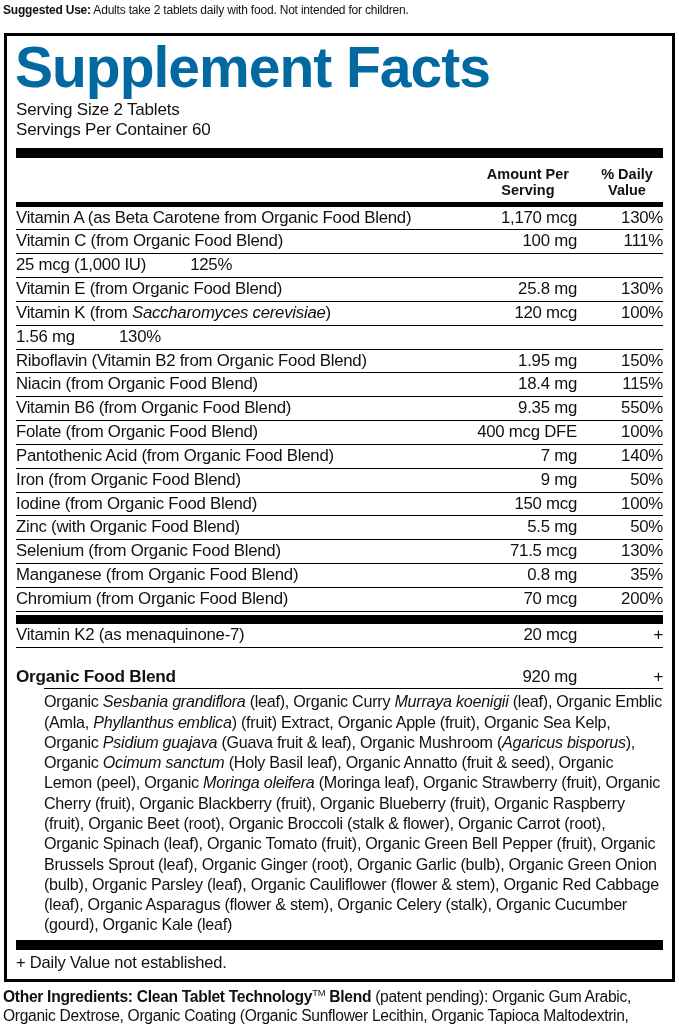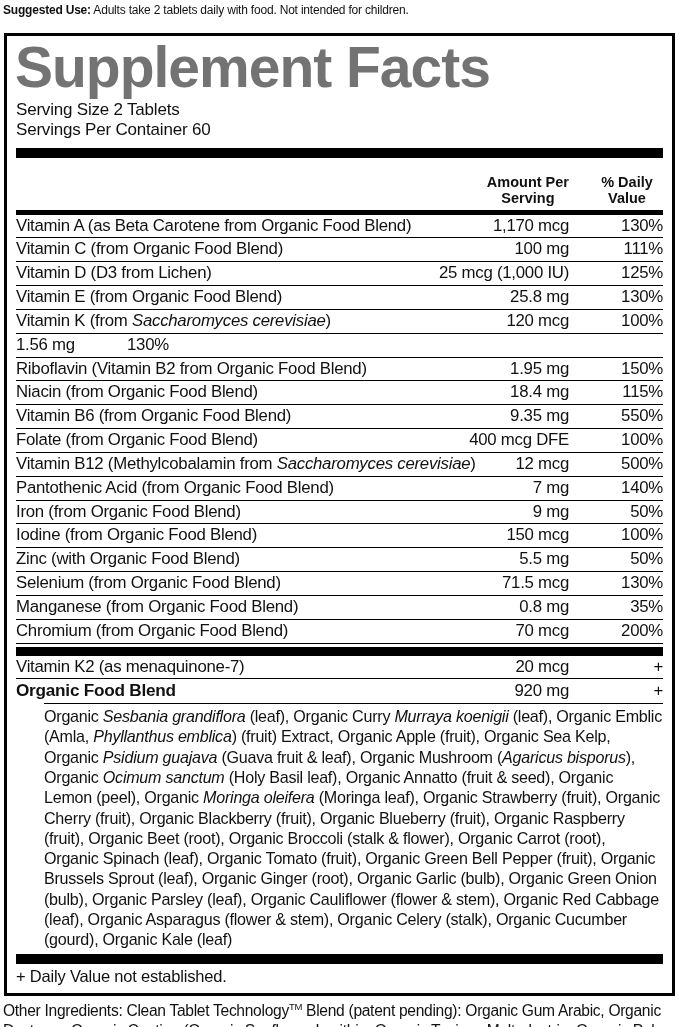--- a/index.html
+++ b/index.html
@@ -14,66 +14,65 @@
   .suggested { font-size:12px; line-height:1.3; padding:3px 4px 14px 3px; letter-spacing:-0.2px; }
   .suggested b { font-weight:bold; }
 
   .panel {
     margin:0 4px; border:3px solid #000; background:#fff;
     padding:2px 9px 5px 9px;
   }
 
   .title {
     font-size:57px; font-weight:bold; letter-spacing:-1px;
-    line-height:1.02; color:#737373; margin:0 0 4px -1px; white-space:nowrap;
+    line-height:1.02; color:#0369a1; margin:0 0 4px -1px; white-space:nowrap;
   }
   .serving-line { font-size:17px; line-height:1.22; letter-spacing:-0.2px; }
 
   .bar { background:#000; }
   .bar.thick { height:10px; margin-top:7px; }
   .bar.med   { height:5px; }
   .bar.mid-thick { height:9px; margin-top:3px; }
   .bar.bottom-thick { height:10px; margin-top:2px; }
 
   .hdr-row {
     display:flex; justify-content:flex-end; align-items:flex-end;
     font-weight:bold; font-size:14.5px; line-height:1.12;
-    padding:16px 0 3px 0; text-align:center;
+    padding:8px 0 3px 0; text-align:center;
   }
   .hdr-amount { margin-right:22px; }
   .hdr-dv { width:72px; }
 
   .row {
     display:flex; align-items:baseline;
     font-size:16.8px; letter-spacing:-0.25px;
     padding:1px 0; border-bottom:1.5px solid #000;
     line-height:1.24;
-    gap:8px;
   }
   .row .name { flex:1; white-space:nowrap; overflow:hidden; }
   .row .name.bold { font-weight:bold; font-size:17.2px; }
   .row .amount { text-align:right; white-space:nowrap; }
   .row .dv { width:86px; text-align:right; white-space:nowrap; }
   .row i { font-style:italic; }
 
-  .sub-rows .row:last-child { border-bottom:none; }
+  .sub-rows .row:last-child { border-bottom:none;margin-top:17px; }
 
   .blend-desc {
     margin-left:28px; border-top:1.5px solid #000;
     font-size:16.1px; line-height:1.26; letter-spacing:-0.25px;
     padding:2px 0 3px 0; text-align:left;
   }
   .blend-desc i { font-style:italic; }
 
   .footnote { font-size:16.5px; padding:3px 0 2px 0; letter-spacing:-0.2px; }
 
   .other {
     padding:5px 5px 0 3px; font-size:15.6px; line-height:1.26; letter-spacing:-0.3px;
   }
-  .other b { font-weight:normal; }
+  .other b { font-weight:bold; }
   .other sup { font-size:9.5px; vertical-align:super; line-height:0; }
 </style>
 </head>
 <body>
 
 <div class="page">
 
   <p class="suggested"><b>Suggested Use:</b><span> Adults take 2 tablets daily with food. Not intended for children.</span></p>
 
   <div class="panel">
@@ -103,21 +102,20 @@
           <div class="name"><span>Vitamin A (as Beta Carotene from Organic Food Blend)</span></div>
           <div class="amount">1,170 mcg</div>
           <div class="dv">130%</div>
         </div>
         <div class="row">
           <div class="name"><span>Vitamin C (from Organic Food Blend)</span></div>
           <div class="amount">100 mg</div>
           <div class="dv">111%</div>
         </div>
         <div class="row">
-          <div class="name"><span>Vitamin D (D3 from Lichen)</span></div>
           <div class="amount">25 mcg (1,000 IU)</div>
           <div class="dv">125%</div>
         </div>
         <div class="row">
           <div class="name"><span>Vitamin E (from Organic Food Blend)</span></div>
           <div class="amount">25.8 mg</div>
           <div class="dv">130%</div>
         </div>
         <div class="row">
           <div class="name"><span>Vitamin K (from </span><i>Saccharomyces cerevisiae</i><span>)</span></div>
@@ -142,25 +140,20 @@
           <div class="name"><span>Vitamin B6 (from Organic Food Blend)</span></div>
           <div class="amount">9.35 mg</div>
           <div class="dv">550%</div>
         </div>
         <div class="row">
           <div class="name"><span>Folate (from Organic Food Blend)</span></div>
           <div class="amount">400 mcg DFE</div>
           <div class="dv">100%</div>
         </div>
         <div class="row">
-          <div class="name"><span>Vitamin B12 (Methylcobalamin from </span><i>Saccharomyces cerevisiae</i><span>)</span></div>
-          <div class="amount">12 mcg</div>
-          <div class="dv">500%</div>
-        </div>
-        <div class="row">
           <div class="name"><span>Pantothenic Acid (from Organic Food Blend)</span></div>
           <div class="amount">7 mg</div>
           <div class="dv">140%</div>
         </div>
         <div class="row">
           <div class="name"><span>Iron (from Organic Food Blend)</span></div>
           <div class="amount">9 mg</div>
           <div class="dv">50%</div>
         </div>
         <div class="row">

